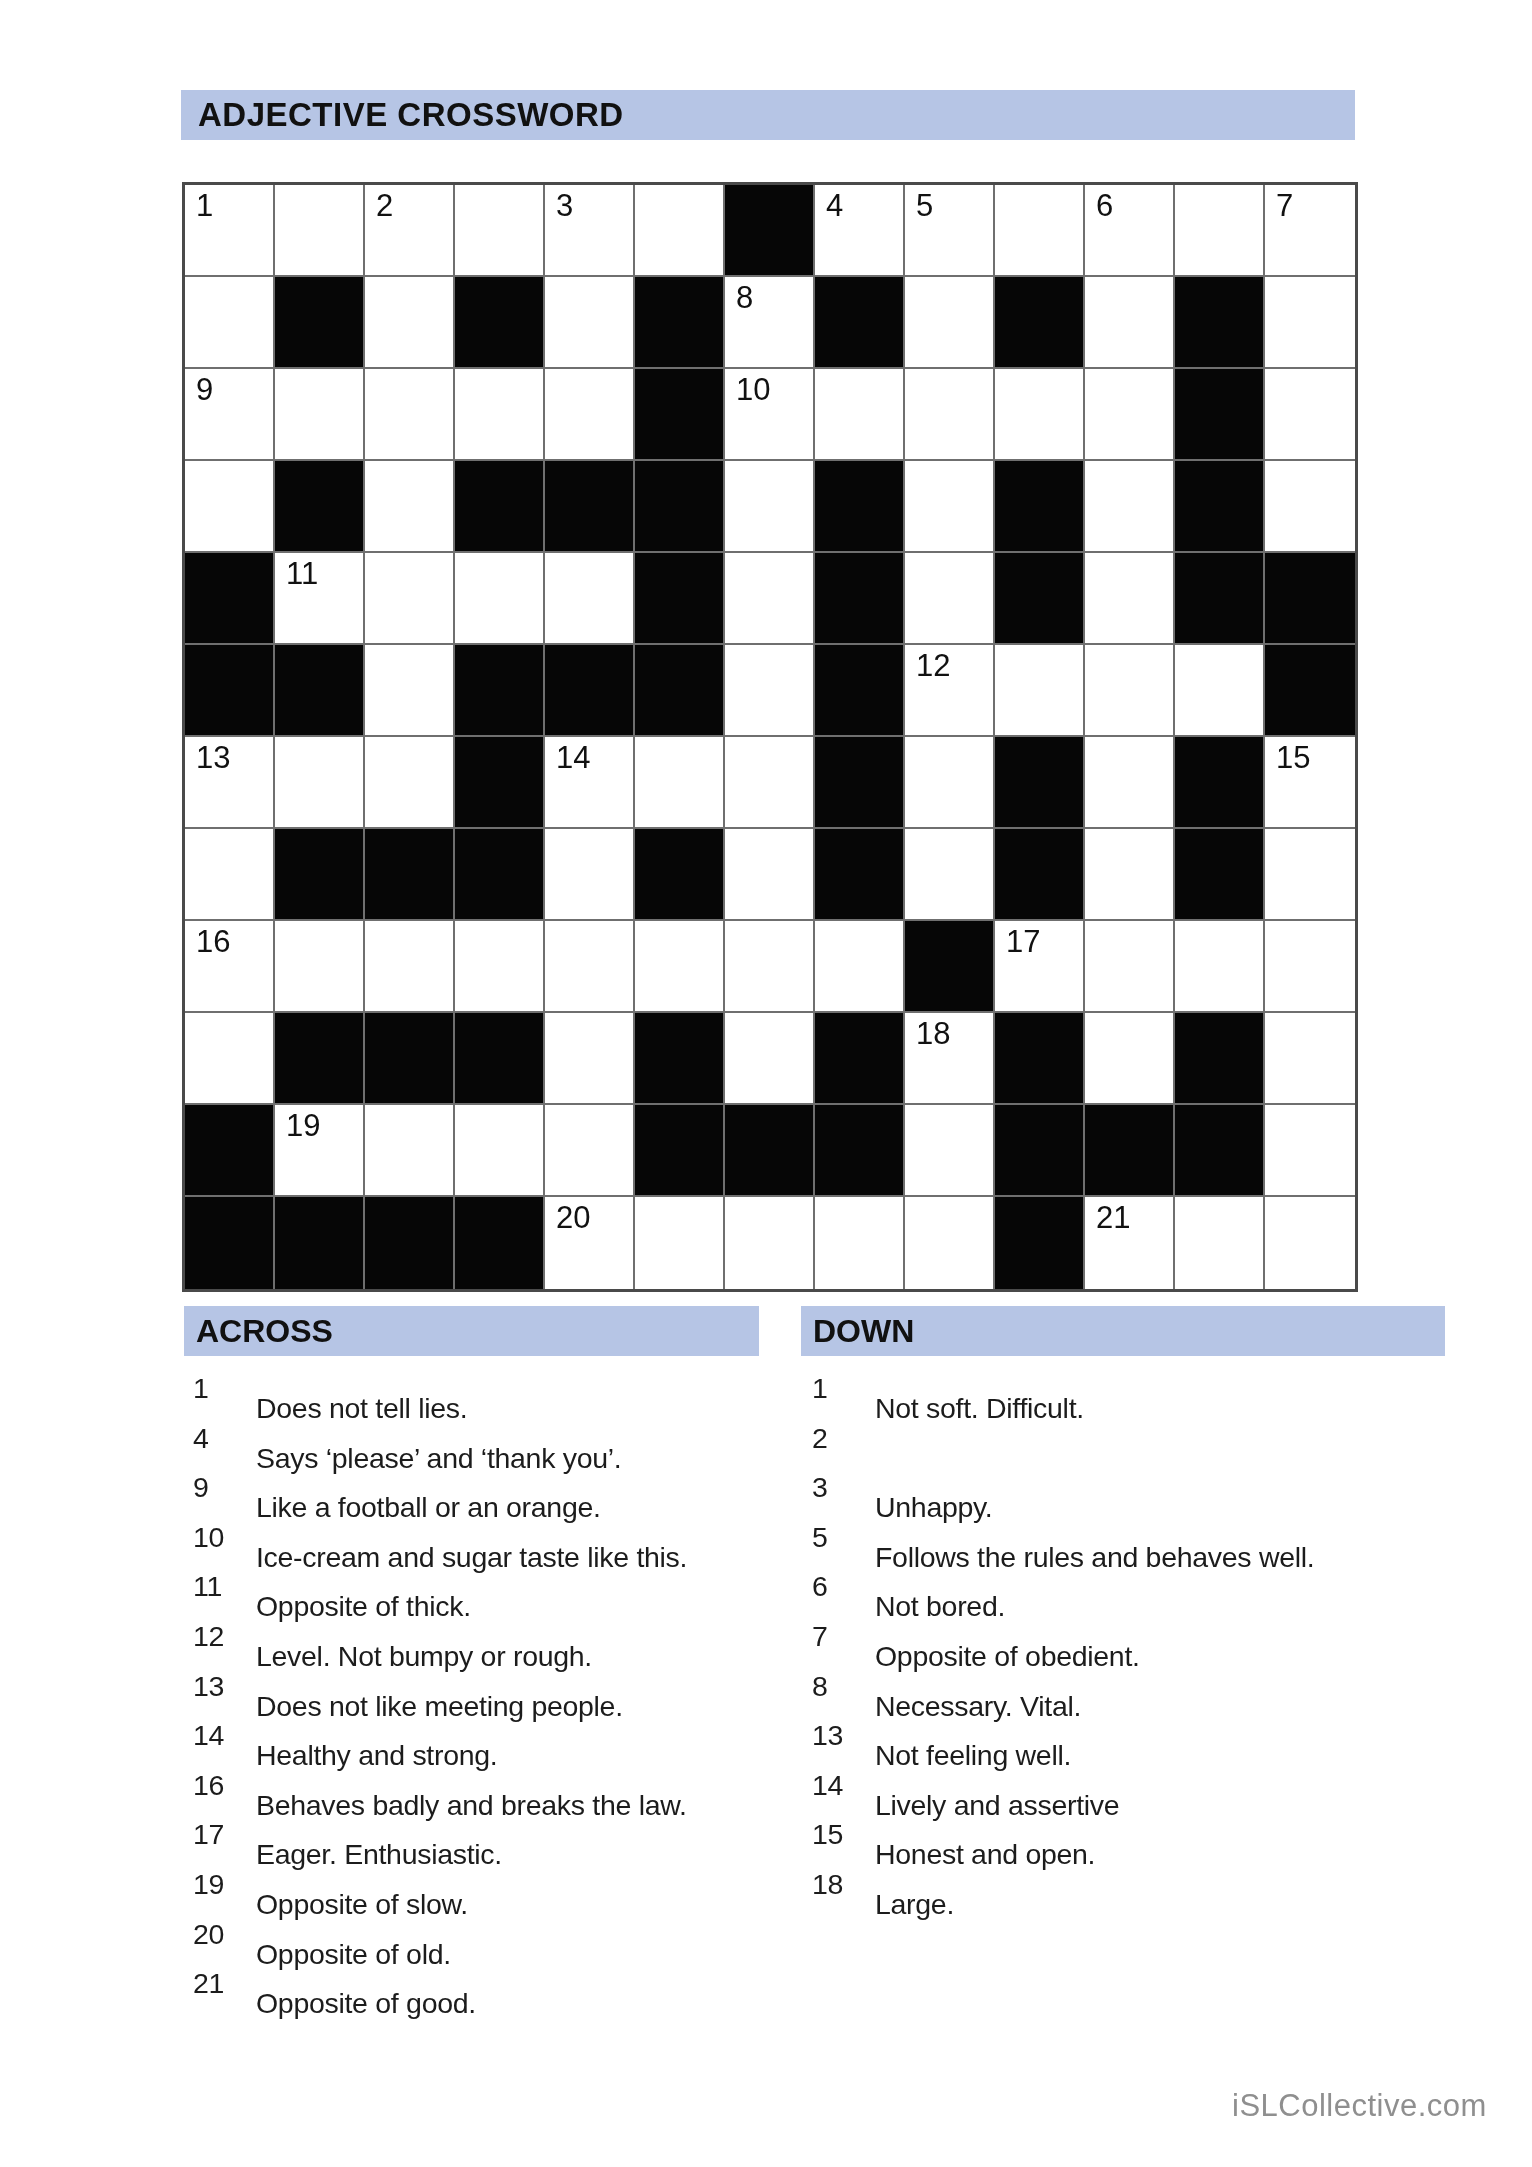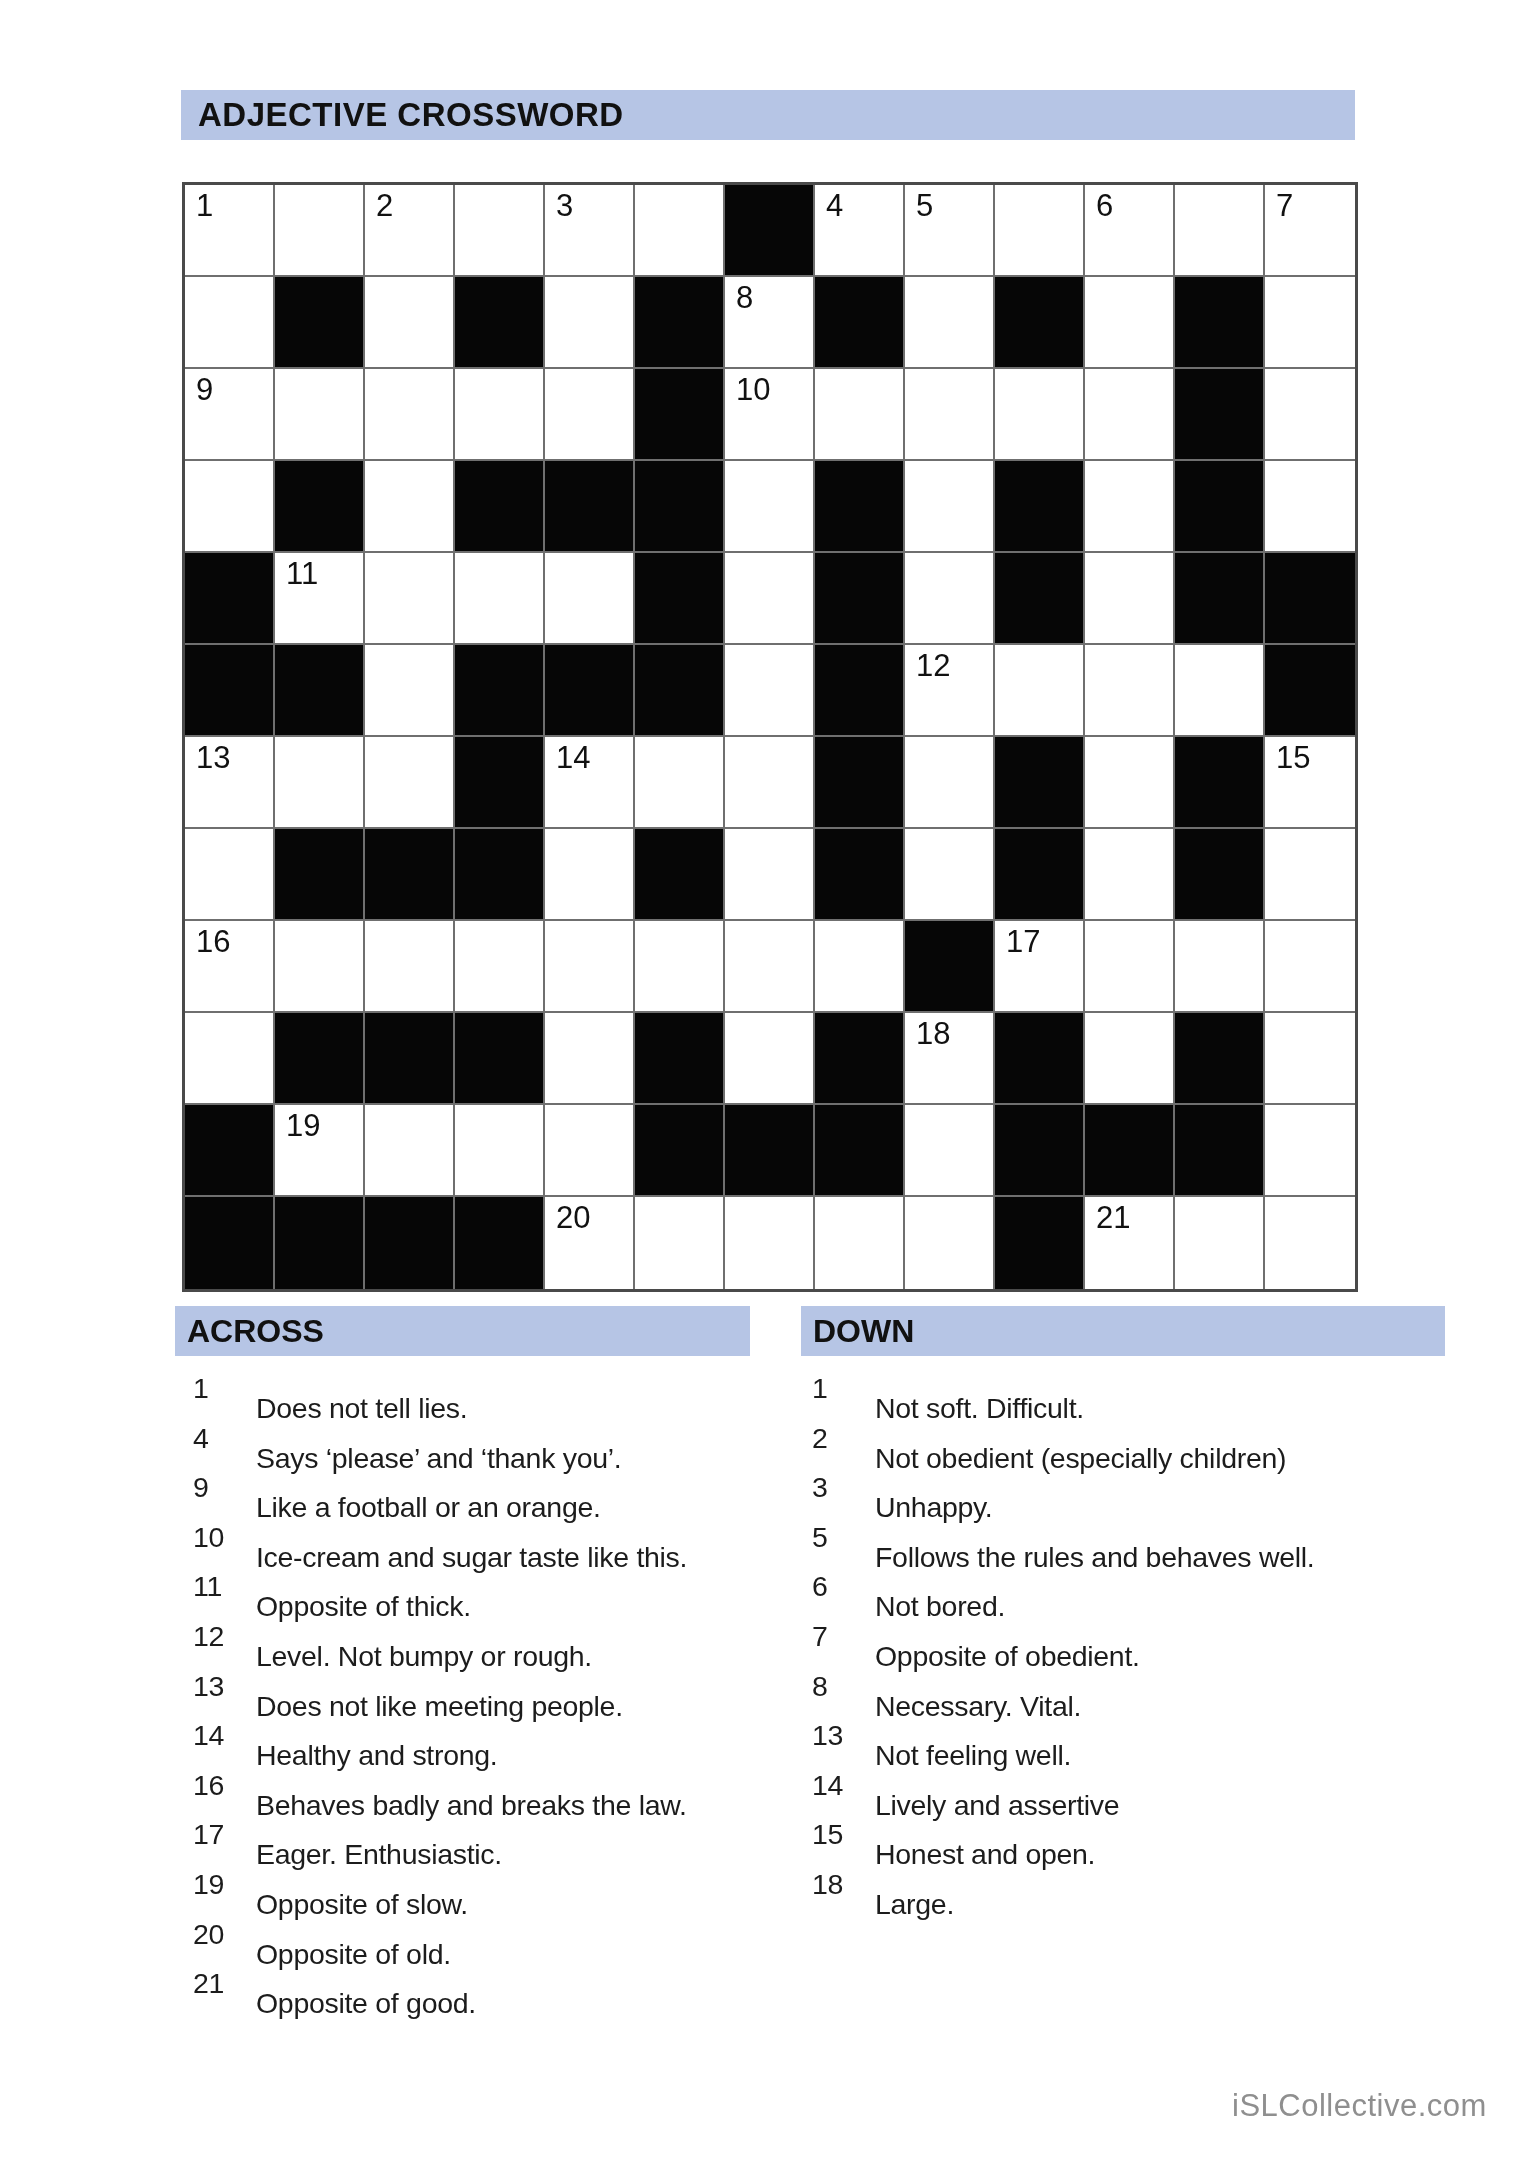--- a/index.html
+++ b/index.html
@@ -39,21 +39,21 @@
   .cell .num{
     position:absolute;top:5px;left:11px;
     font-size:31px;color:#111;line-height:1;
   }
 
   .section-bar{
     position:absolute;top:1306px;height:50px;background:var(--bar-blue);
     display:flex;align-items:center;padding-left:12px;box-sizing:border-box;
   }
   .section-bar span{font-size:32px;font-weight:bold;color:#111;}
-  .bar-across{left:175px;width:575px;align-items:center;}
+  .bar-across{left:184px;width:575px;align-items:center;}
   .bar-down{left:801px;width:644px;}
 
   .clues{
     position:absolute;top:1367px;margin:0;padding:0;list-style:none;
   }
   .clues-across{left:182px;width:575px;}
   .clues-down{left:801px;width:556px;}
   .clue{
     display:flex;height:49.6px;box-sizing:border-box;
     padding:4px 0 0 11px;font-size:28.5px;letter-spacing:-.3px;line-height:34px;
@@ -337,21 +337,20 @@
         <span class="ctext">Opposite of good.</span>
       </li>
     </ol>
   <ol class="clues clues-down" id="down-list">
       <li class="clue">
         <span class="cnum">1</span>
         <span class="ctext">Not soft. Difficult.</span>
       </li>
       <li class="clue">
         <span class="cnum">2</span>
-        <span class="ctext">Not obedient (especially children)</span>
       </li>
       <li class="clue">
         <span class="cnum">3</span>
         <span class="ctext">Unhappy.</span>
       </li>
       <li class="clue">
         <span class="cnum">5</span>
         <span class="ctext">Follows the rules and behaves well.</span>
       </li>
       <li class="clue">

